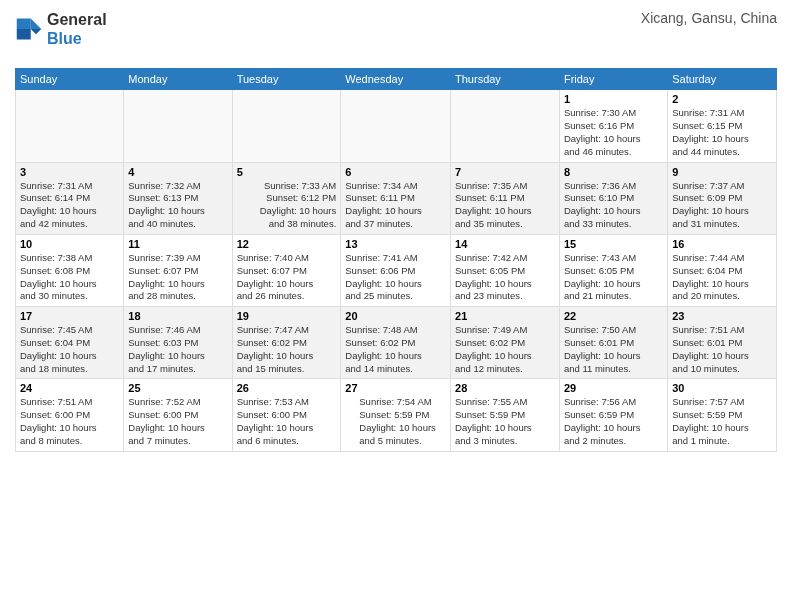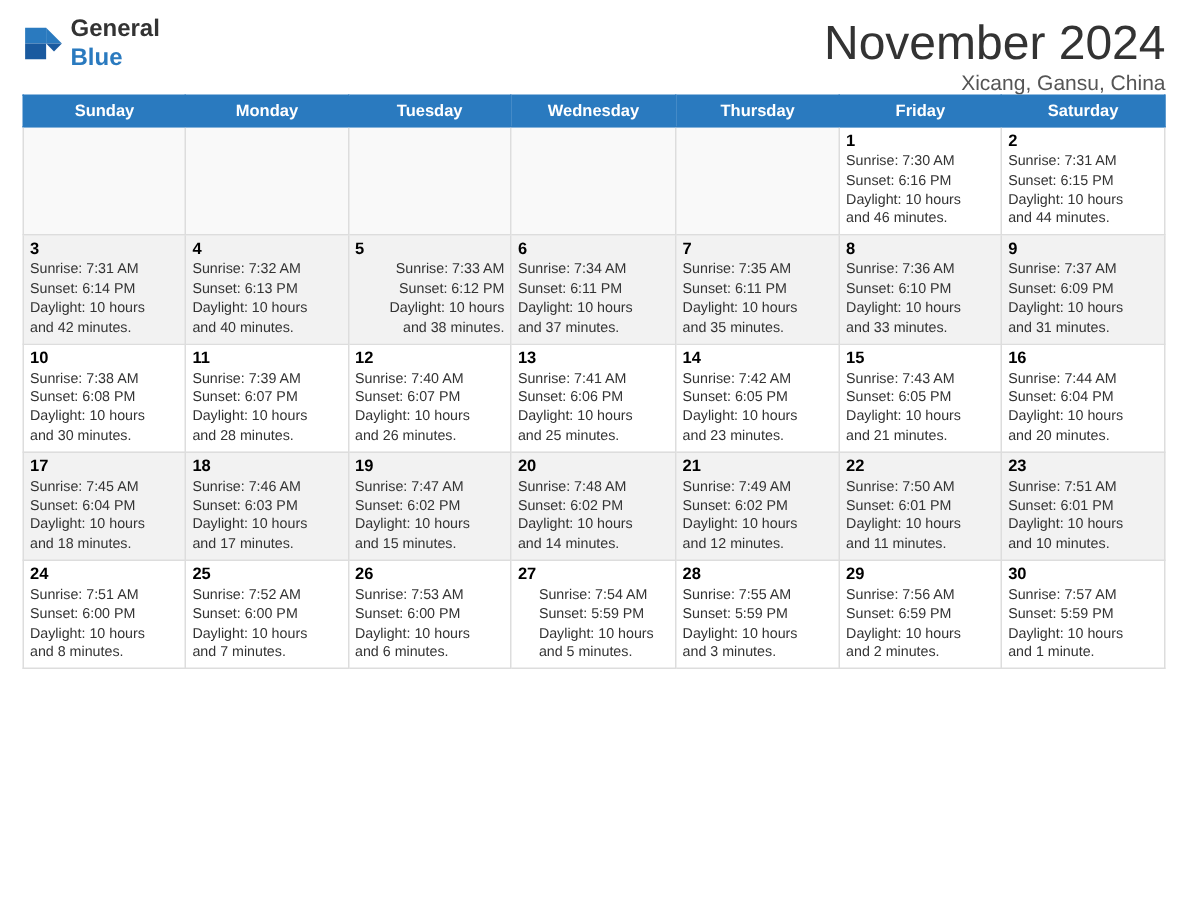--- a/index.html
+++ b/index.html
@@ -11,21 +11,21 @@
       overflow: hidden;
     }
     .container {
       width: 792px;
       padding: 10px 15px 5px 15px;
     }
     .header {
       display: flex;
       justify-content: space-between;
       align-items: flex-start;
-      margin-bottom: 0;
+      margin-bottom: 20px;
       gap: 45px;
     }
     .logo {
       display: flex;
       align-items: center;
       gap: 4px;
     }
     .logo-icon {
       width: 28px;
       height: 28px;
@@ -46,23 +46,23 @@
       width: 100%;
       border-collapse: collapse;
       font-size: 10px;
     }
     thead tr {
       background-color: #2a7abf;
       color: white;
     }
     thead th {
       padding: 4px 4px;
-      text-align: center;
+      text-align: left;
       font-size: 11px;
-      font-weight: bold;
+      font-weight: normal;
       border: 1px solid #2a7abf;
     }
     tbody tr {
       background: #fff;
     }
     tbody tr.alt {
       background: #f2f2f2;
     }
     tbody td {
       padding: 3px 4px;
@@ -101,21 +101,20 @@
       <div>
         <div style="font-size:16px;font-weight:bold;color:#333;line-height:1.2">
           <span>General</span>
         </div>
         <div style="font-size:16px;font-weight:bold;color:#2a7abf;line-height:1.2">
           <span>Blue</span>
         </div>
       </div>
     </div>
     <div class="title-block">
-      <div class="month-title">November 2024</div>
       <div class="location">Xicang, Gansu, China</div>
     </div>
   </div>
 
   <table>
     <thead>
       <tr>
         <th>Sunday</th>
         <th>Monday</th>
         <th>Tuesday</th>

